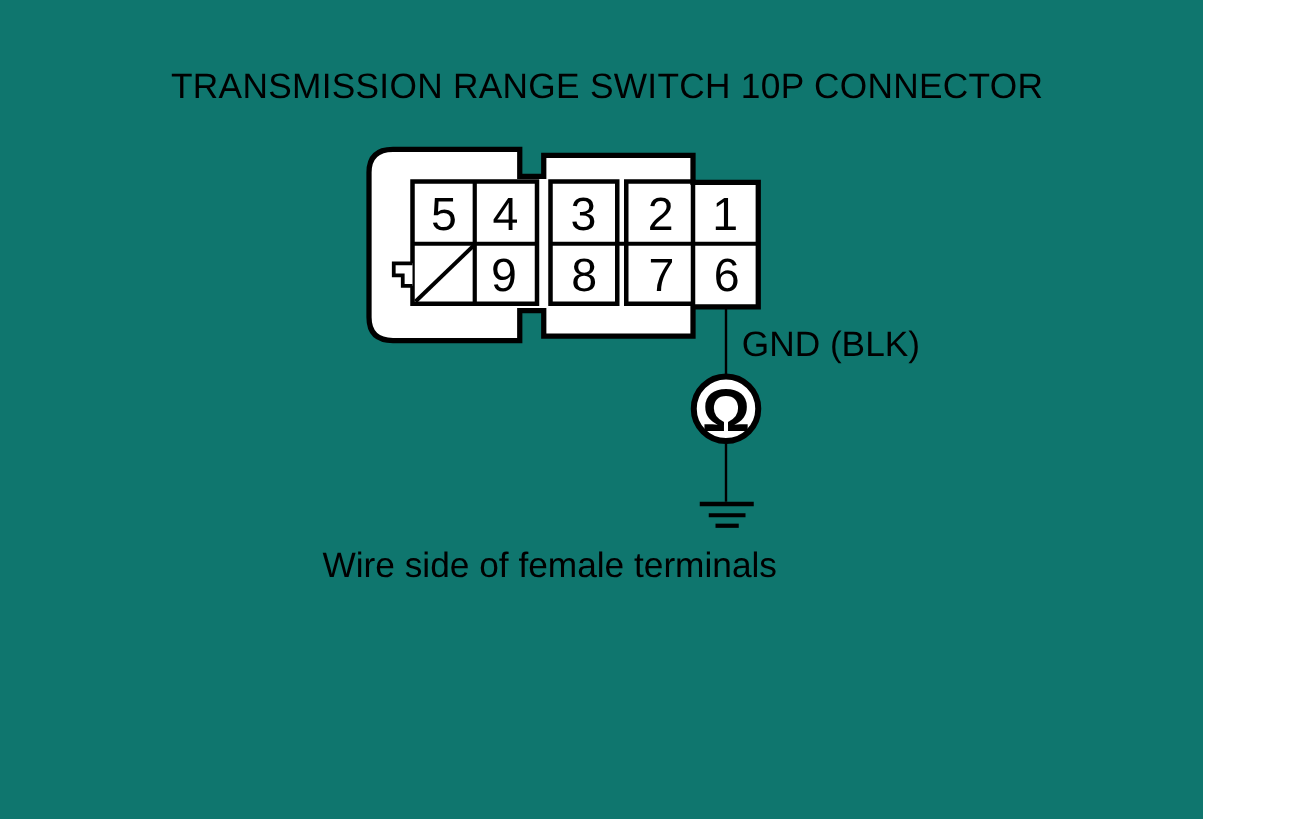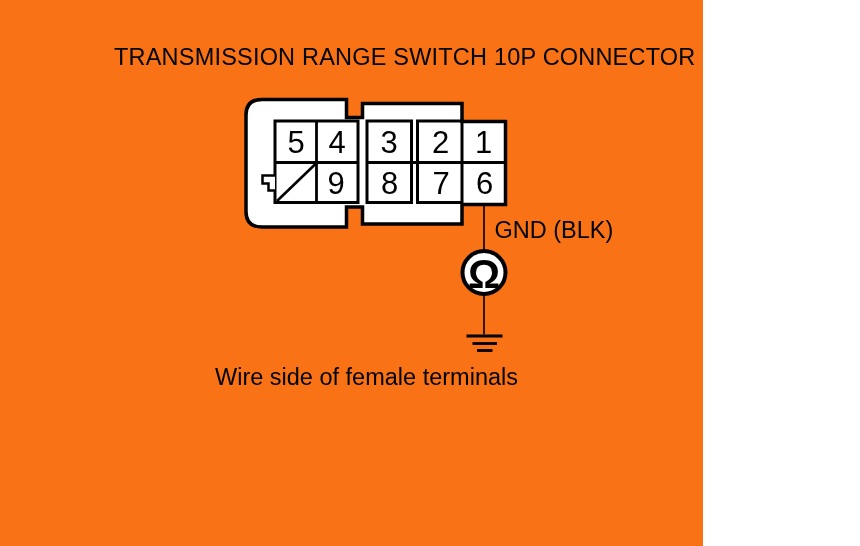--- a/index.html
+++ b/index.html
@@ -2,23 +2,23 @@
 <html><head>
 <meta charset="utf-8">
 <style>
   html, body {
     margin: 0;
     padding: 0;
     background: #ffffff;
   }
   .canvas {
     position: relative;
-    width: 703px;
+    width: 802px;
     height: 546px;
-    background: #f97316;
+    background: #0f766e;
     overflow: hidden;
   }
   svg { display: block; }
   .diagram-text {
     font-family: "Liberation Sans", sans-serif;
     fill: #000000;
   }
   .title-text  { font-size: 23.5px; letter-spacing: 0.2px; }
   .label-text  { font-size: 23.5px; }
   .pin-num     { font-size: 31px; text-anchor: middle; }

